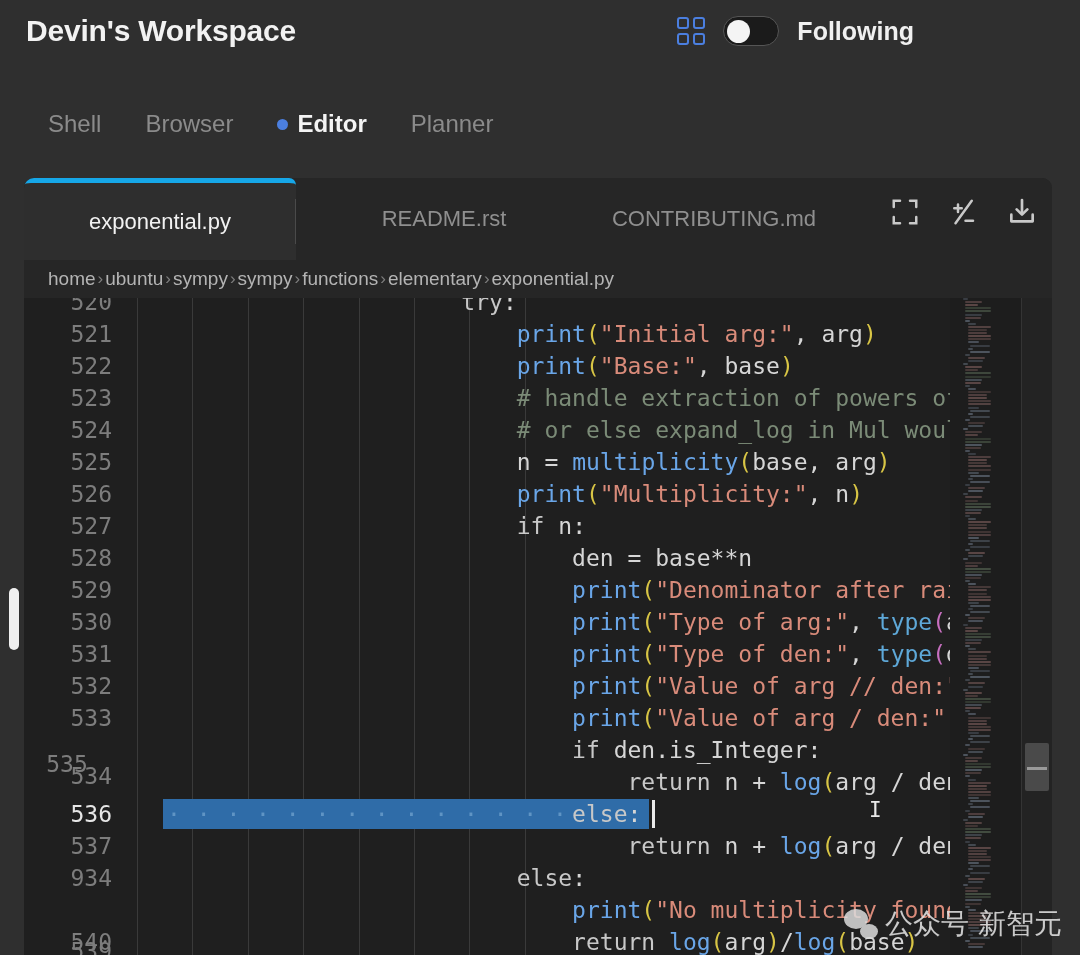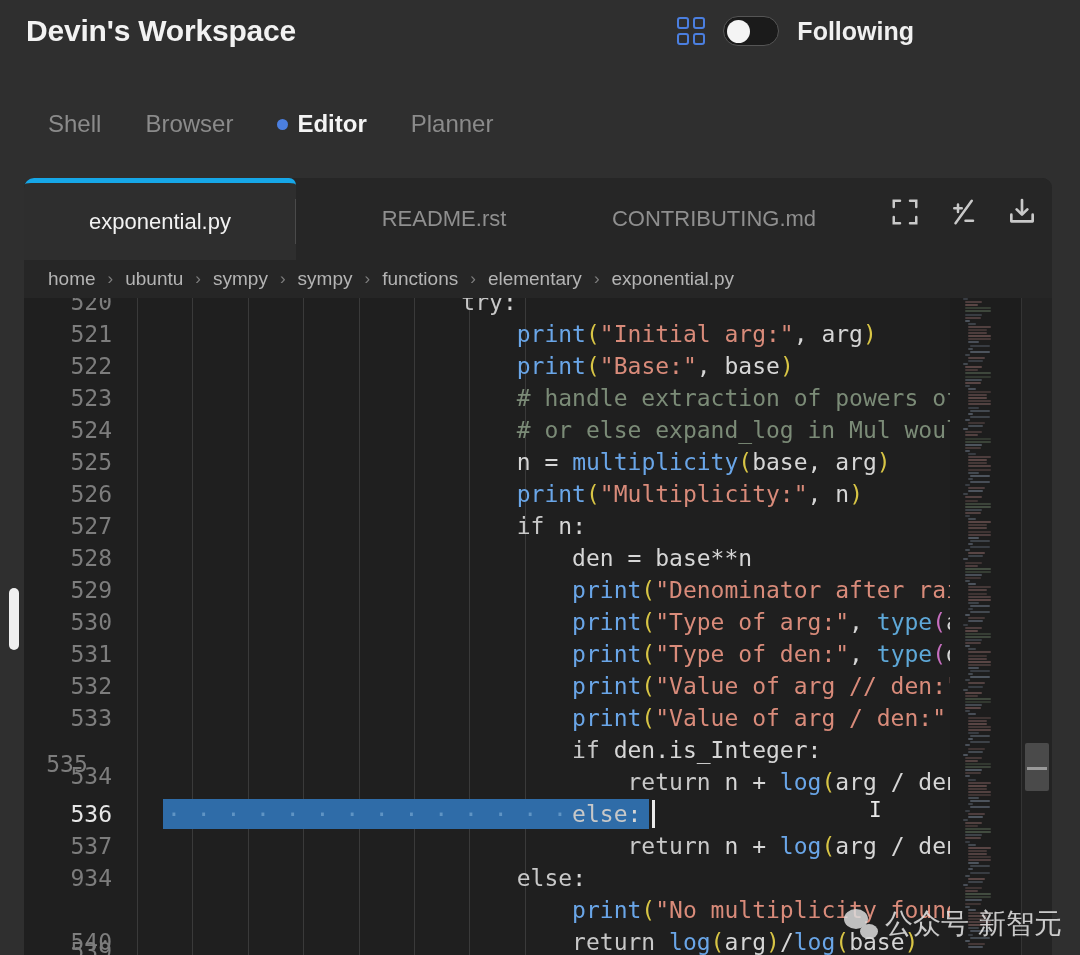--- a/index.html
+++ b/index.html
@@ -62,21 +62,21 @@
   .ftab-1 { left:310px; width:220px; }
   .ftab-2 { left:545px; width:290px; }
 
   .tool-icons { position:absolute; right:14px; top:18px; display:flex; align-items:center; gap:28px; }
   .tool-icons svg { display:block; cursor:pointer; }
 
   
   .breadcrumb {
     position:absolute; left:24px; top:90px;
     font-size:19px; color:#b4b4b4;
-    display:flex; align-items:center; gap:12px; white-space:nowrap;
+    display:flex; align-items:center; gap:2px; white-space:nowrap;
   }
   .breadcrumb .sep { color:#7e7e7e; font-size:17px; }
   .breadcrumb .crumb { cursor:pointer; }
 
   
   .code-area {
     position:absolute; left:0; top:120px; right:0; bottom:0;
     background:#1f1f1f; overflow:hidden;
   }
   .gutter {

